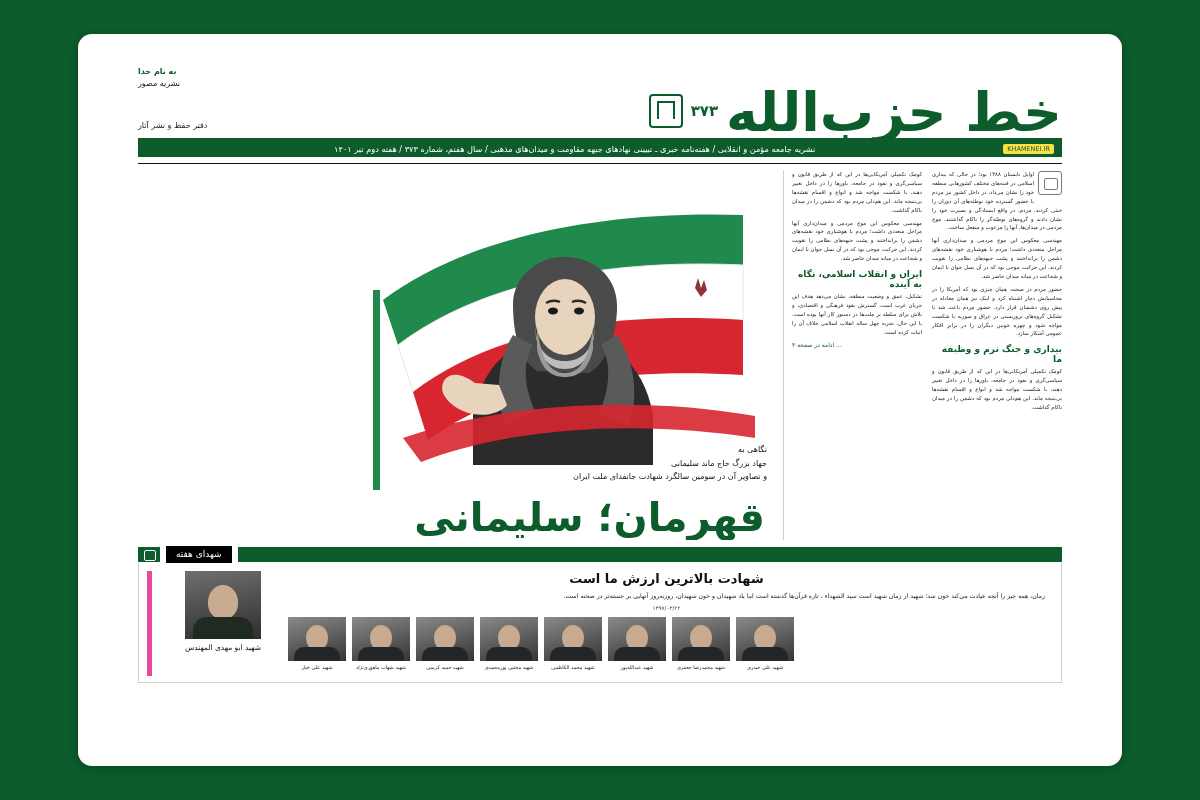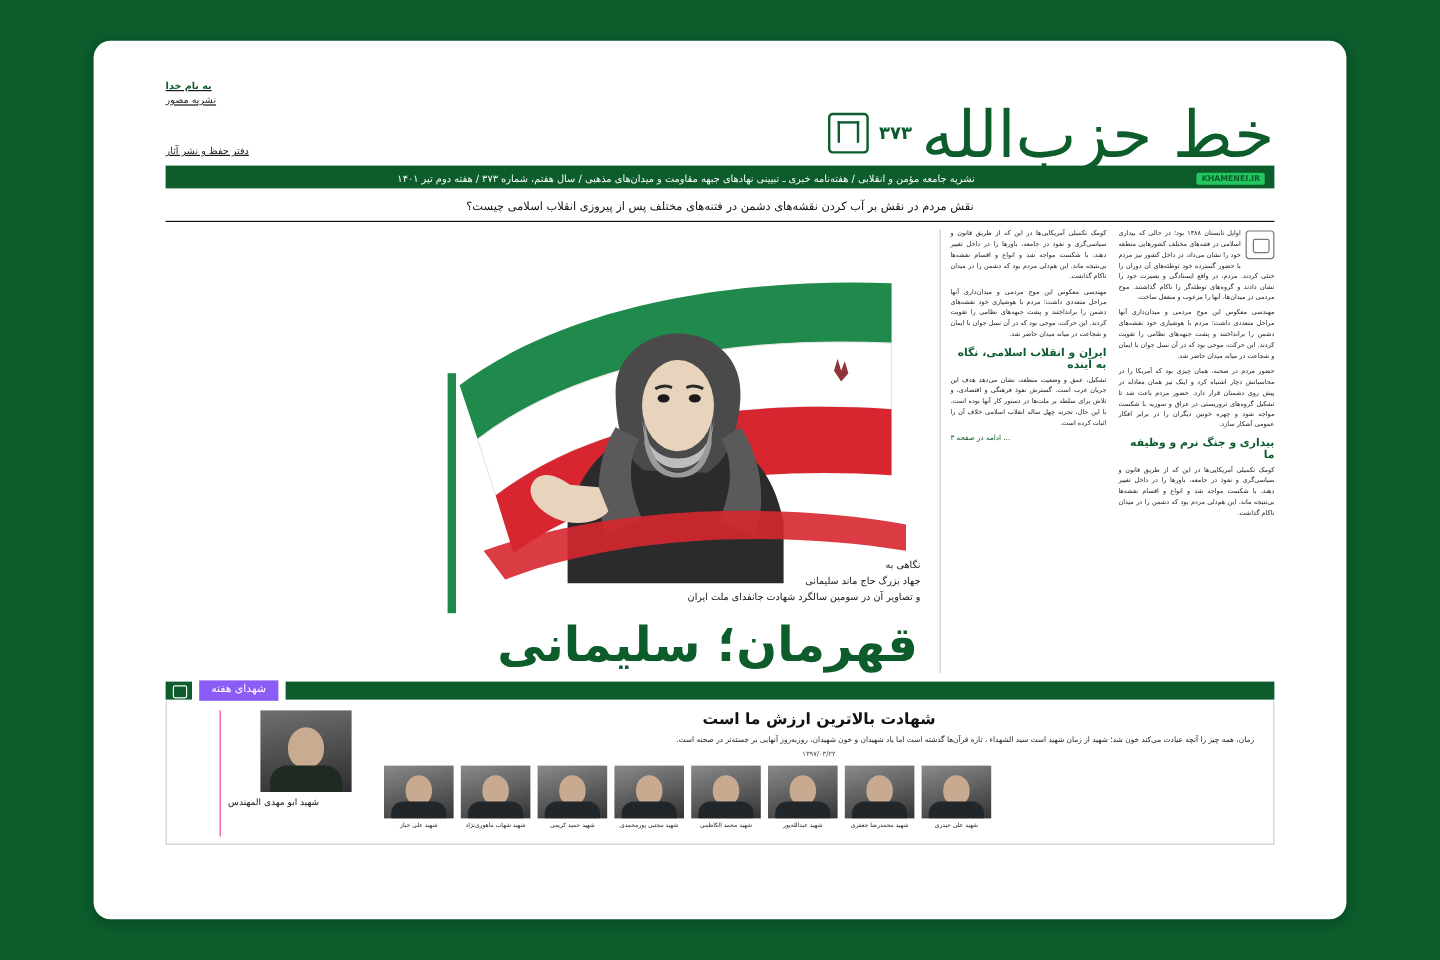--- a/index.html
+++ b/index.html
@@ -46,21 +46,21 @@
     direction: rtl;
   }
   .logo-wrap {
     display: flex;
     align-items: center;
     gap: 8px;
   }
   .logo-title {
     font-size: 54px;
     line-height: 0.9;
-    font-weight: normal;
+    font-weight: bold;
     color: #0c5c2c;
     letter-spacing: -2px;
     font-family: "DejaVu Sans", sans-serif;
   }
   .logo-issue {
     font-size: 15px;
     color: #0c5c2c;
     font-weight: bold;
     padding-bottom: 6px;
   }
@@ -80,46 +80,45 @@
     border-left: 2px solid #0c5c2c;
     border-right: 2px solid #0c5c2c;
     border-top: 2px solid #0c5c2c;
   }
   .masthead-left {
     text-align: left;
     font-size: 8px;
     color: #1a1a1a;
     line-height: 1.5;
     padding-bottom: 6px;
-    text-decoration: underline;
   }
   .masthead-left .l1 { color:#0c5c2c; font-weight:bold; font-size: 8px;}
   .masthead-left .l2 { font-size: 8px;}
   .masthead-left .l3 { font-size: 8px; margin-top: 30px;}
 
   
   .infobar {
     height: 17px;
     background: #0c5c2c;
     color: #ffffff;
     font-size: 8.2px;
     display: flex;
     align-items: center;
     justify-content: space-between;
     padding: 0 8px;
     direction: rtl;
     letter-spacing: 0;
   }
   .infobar .site {
-    background: #22c55e;
+    background: #fde047;
     color: #0c5c2c;
     font-size: 6.5px;
     padding: 1px 4px;
     border-radius: 2px;
-    font-weight: bold;
+    font-weight: normal;
     text-align: center;
   }
   .infobar .mid { flex: 1; text-align: center; }
 
   
   .kicker {
     margin-top: 10px;
     font-size: 9.5px;
     color: #111;
     text-align: center;
@@ -240,21 +239,21 @@
     align-items: center;
     gap: 6px;
     margin-top: 6px;
   }
   .strip-header .bar {
     flex: 1;
     height: 15px;
     background: #0c5c2c;
   }
   .strip-tag {
-    background: #8b5cf6;
+    background: #000000;
     color: #fff;
     font-size: 9px;
     padding: 1px 10px;
     height: 15px;
     line-height: 15px;
     white-space: nowrap;
   }
   .strip-icon {
     width: 22px; height: 15px;
     background: #0c5c2c;
@@ -272,24 +271,23 @@
     border: 1px solid #d0d0d0;
     border-top: none;
     display: flex;
     flex-direction: row-reverse;
     padding: 8px 8px 6px 8px;
     height: 120px;
     box-sizing: border-box;
   }
   .martyr-lead {
     width: 130px;
-    text-align: left;
-    border-left: 1px solid #ec4899;
+    text-align: center;
+    border-left: 5px solid #ec4899;
     padding-left: 6px;
-    margin-left: 36px;
   }
   .lead-photo {
     width: 76px; height: 68px;
     margin: 0 auto;
     background: linear-gradient(170deg,#6f6f6f,#2e2e2e);
     position: relative;
     overflow: hidden;
   }
   .lead-photo:after{
     content:"";
@@ -394,21 +392,20 @@
           <div class="l2">نشریه مصور</div>
           <div class="l3">دفتر حفظ و نشر آثار</div>
         </div>
       </div>
 
       <div class="infobar">
         <span class="site">KHAMENEI.IR</span>
         <span class="mid">نشریه جامعه مؤمن و انقلابی / هفته‌نامه خبری ـ تبیینی نهادهای جبهه مقاومت و میدان‌های مذهبی / سال هفتم، شماره ۳۷۳ / هفته دوم تیر ۱۴۰۱</span>
       </div>
 
-      <div class="kicker">نقش مردم در نقش بر آب کردن نقشه‌های دشمن در فتنه‌های مختلف پس از پیروزی انقلاب اسلامی چیست؟</div>
       <div class="headline-rule"></div>
 
       <div class="body-grid">
 
         <div class="cols">
           <div class="col">
             <p>کومک تکمیلی آمریکایی‌ها در این که از طریق قانون و سیاسی‌گری و نفوذ در جامعه، باورها را در داخل تغییر دهند، با شکست مواجه شد و انواع و اقسام نقشه‌ها بی‌نتیجه ماند. این هم‌دلی مردم بود که دشمن را در میدان ناکام گذاشت.</p>
             <p>مهندسی معکوس این موج مردمی و میدان‌داری آنها مراحل متعددی داشت؛ مردم با هوشیاری خود نقشه‌های دشمن را برانداختند و پشت جبهه‌های نظامی را تقویت کردند. این حرکت، موجی بود که در آن نسل جوان با ایمان و شجاعت در میانه میدان حاضر شد.</p>
             <h4>ایران و انقلاب اسلامی، نگاه به آینده</h4>
             <p>تشکیل، عمق و وضعیت منطقه، نشان می‌دهد هدف این جریان غرب است. گسترش نفوذ فرهنگی و اقتصادی، و تلاش برای سلطه بر ملت‌ها در دستور کار آنها بوده است. با این حال، تجربه چهل ساله انقلاب اسلامی خلاف آن را اثبات کرده است.</p>

